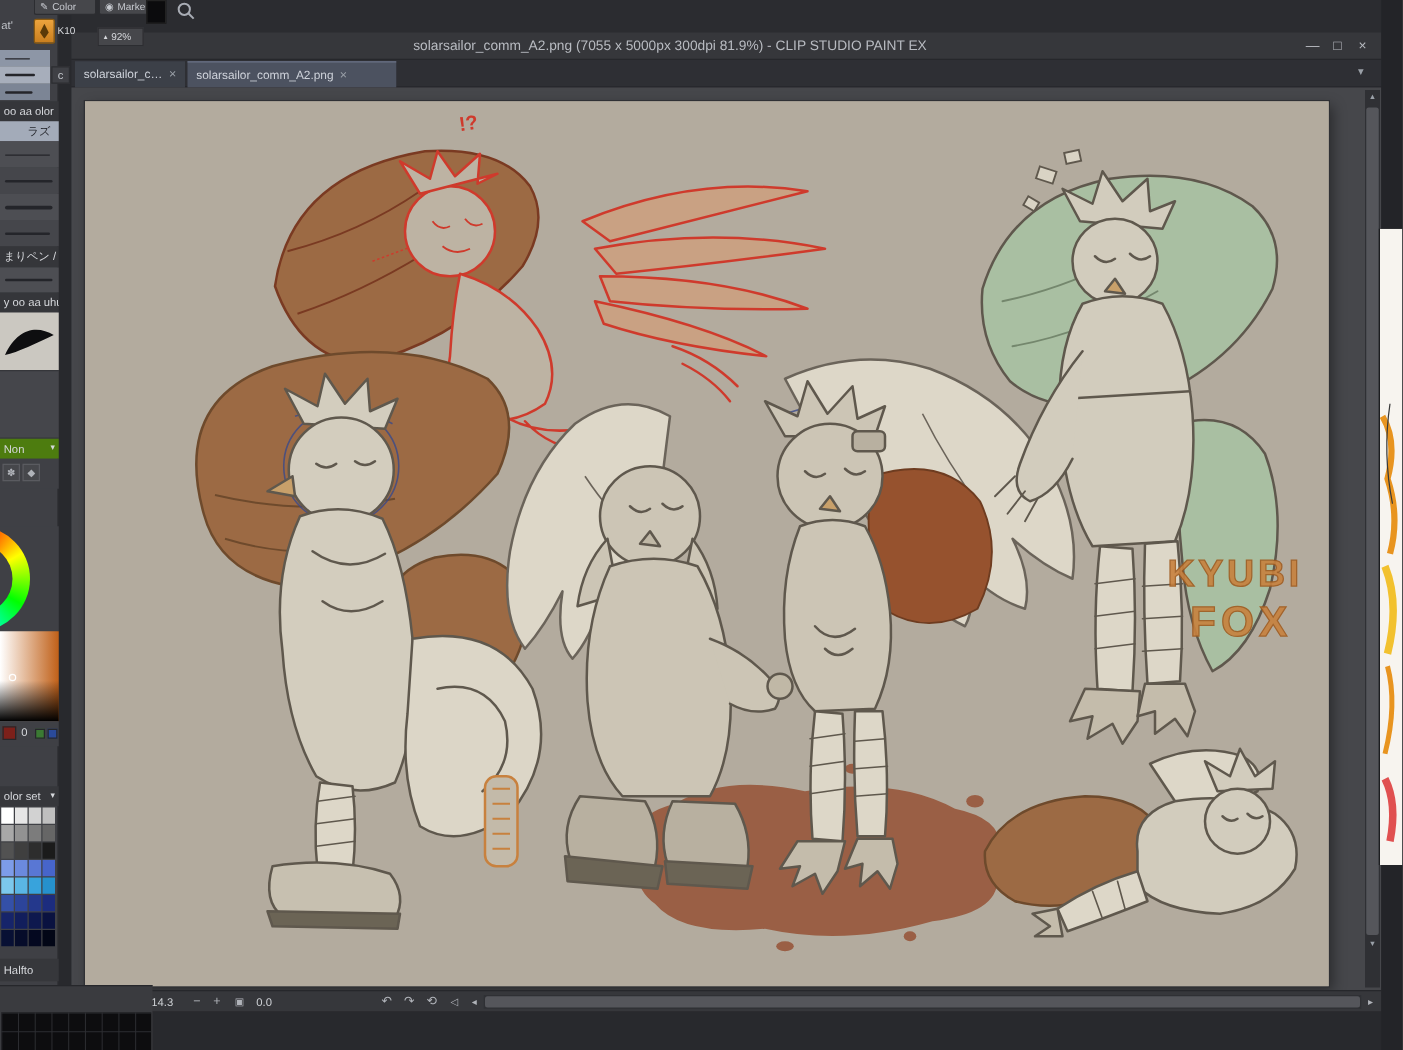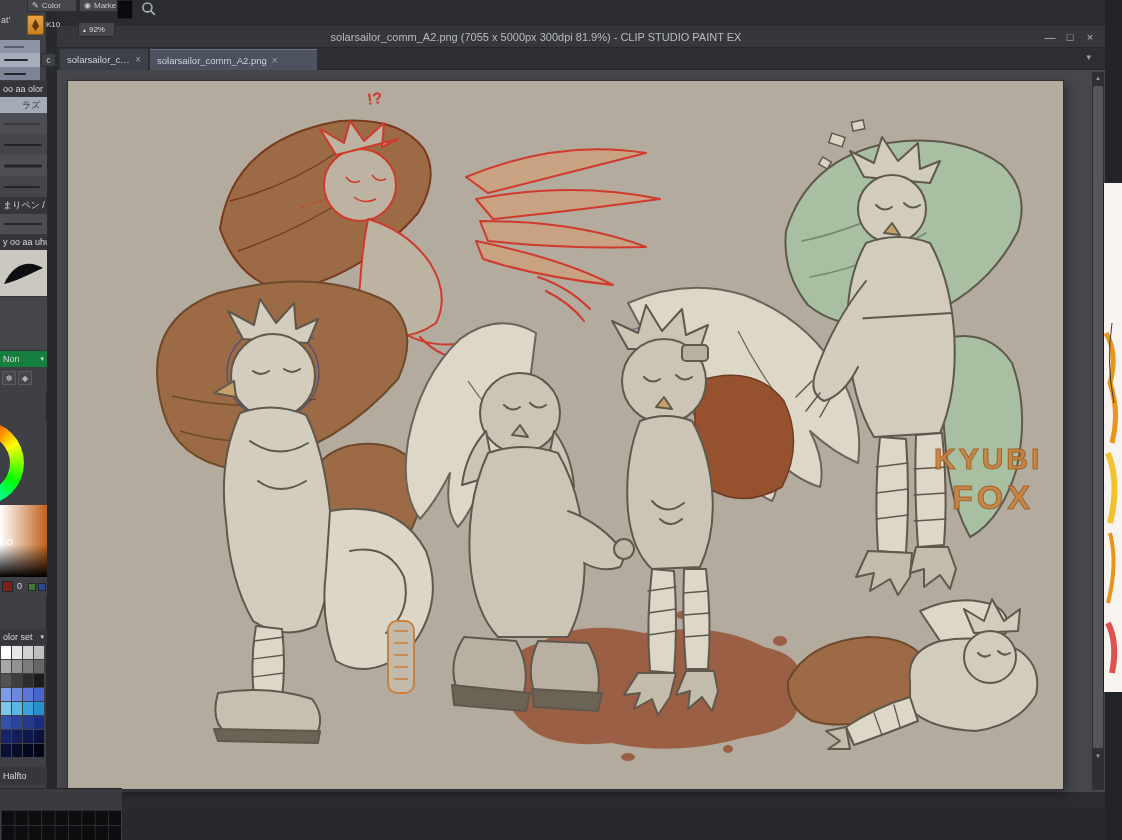--- a/index.html
+++ b/index.html
@@ -241,20 +241,39 @@
         <text x="884" y="428" font-size="34" font-weight="bold" letter-spacing="4" fill="#c8813e" stroke="#a05c20" stroke-width="1" opacity="0.9">FOX</text>
       </svg>
     </div>
     <div id="v-scroll">
       <span class="scroll-arrow" style="top:0">▲</span>
       <div id="v-thumb"></div>
       <span class="scroll-arrow" style="bottom:28px">▼</span>
     </div>
   </div>
 
+  <div id="bottom-bar">
+    <div id="zoom-slider">
+      <div id="zoom-thumb"></div>
+    </div>
+    <span class="bb-val" style="left:64px">14.3</span>
+    <span class="bb-icon" style="left:94px">−</span>
+    <span class="bb-icon" style="left:110px">+</span>
+    <span class="bb-icon" style="left:128px;font-size:8px">▣</span>
+    <span class="bb-val" style="left:148px">0.0</span>
+    <span class="bb-icon" style="left:246px">↶</span>
+    <span class="bb-icon" style="left:264px">↷</span>
+    <span class="bb-icon" style="left:282px">⟲</span>
+    <span class="bb-icon" style="left:300px;font-size:8px">◁</span>
+    <span class="bb-icon" style="left:316px;font-size:8px">◂</span>
+    <div id="h-scroll">
+      <div id="h-thumb"></div>
+    </div>
+    <span class="bb-icon" style="right:2px;font-size:8px">▸</span>
+  </div>
   <div id="bottom-strip"></div>
 
   <div id="left-panel">
     <div class="lp-row lite-row" style="top:40px;height:13px;background:#8d96a6">
         <div class="strokeline" style="width:20px;height:1px"></div>
       </div>
     <div class="lp-row lite-row" style="top:53px;height:14px;background:#a7aebb">
         <div class="strokeline" style="width:24px;height:2px"></div>
       </div>
     <div class="lp-row lite-row" style="top:67px;height:13px;background:#7c8595">
@@ -282,21 +301,21 @@
       </div>
 
     <div class="lp-row lp-header" style="top:234px;height:16px">y oo aa uhu</div>
     <div class="lp-row" style="top:250px;height:46px;background:#cbc8c1">
       <svg width="47" height="46" viewBox="0 0 47 46">
           <path d="M4 34 C14 12 30 10 43 18 C30 24 14 32 4 34 Z" fill="#0e0e10"></path>
         </svg>
     </div>
     <div class="lp-row" style="top:296px;height:55px;background:#45464b;border-top:1px solid #35363a;border-bottom:1px solid #35363a"></div>
 
-    <div class="lp-row" style="top:351px;height:16px;background:#15803d;font-size:9px;line-height:16px;padding-left:3px;color:#d6d8dc">
+    <div class="lp-row" style="top:351px;height:16px;background:#4d7c0f;font-size:9px;line-height:16px;padding-left:3px;color:#d6d8dc">
       <span>Non</span>
       <span style="float:right;padding-right:3px;font-size:7px">▾</span>
     </div>
     <div class="lp-row" style="top:367px;height:24px;background:#3f4045;display:flex;gap:2px;padding:4px 2px">
       <div class="tiny-tool">✽</div>
       <div class="tiny-tool">◆</div>
     </div>
 
     <div id="lp-wheel">
       <div id="wheel-ring"></div>

